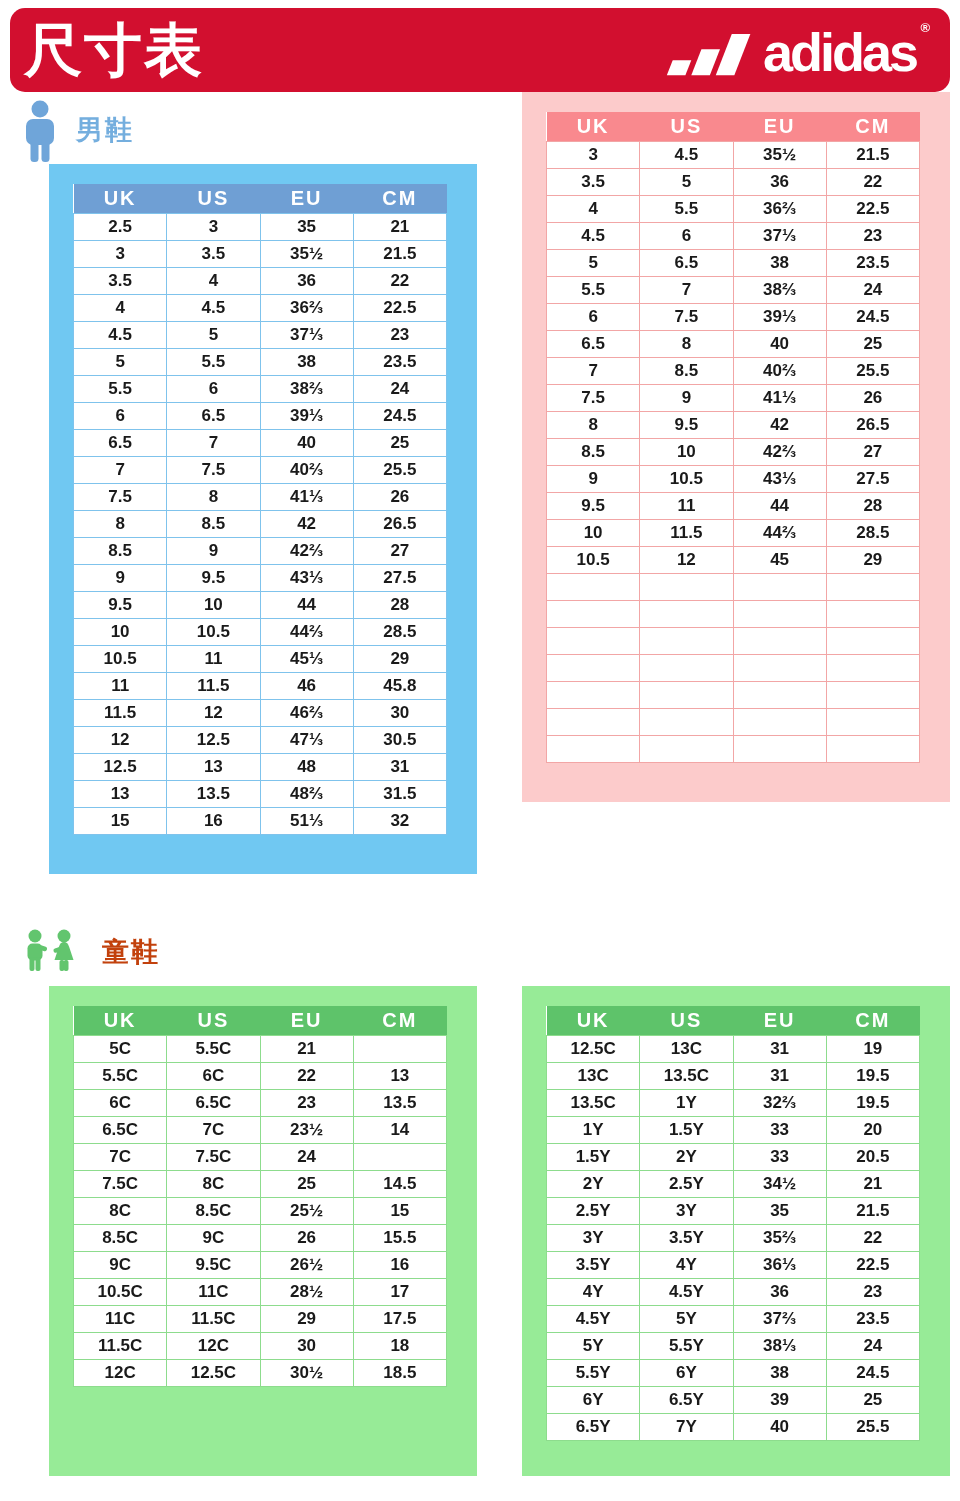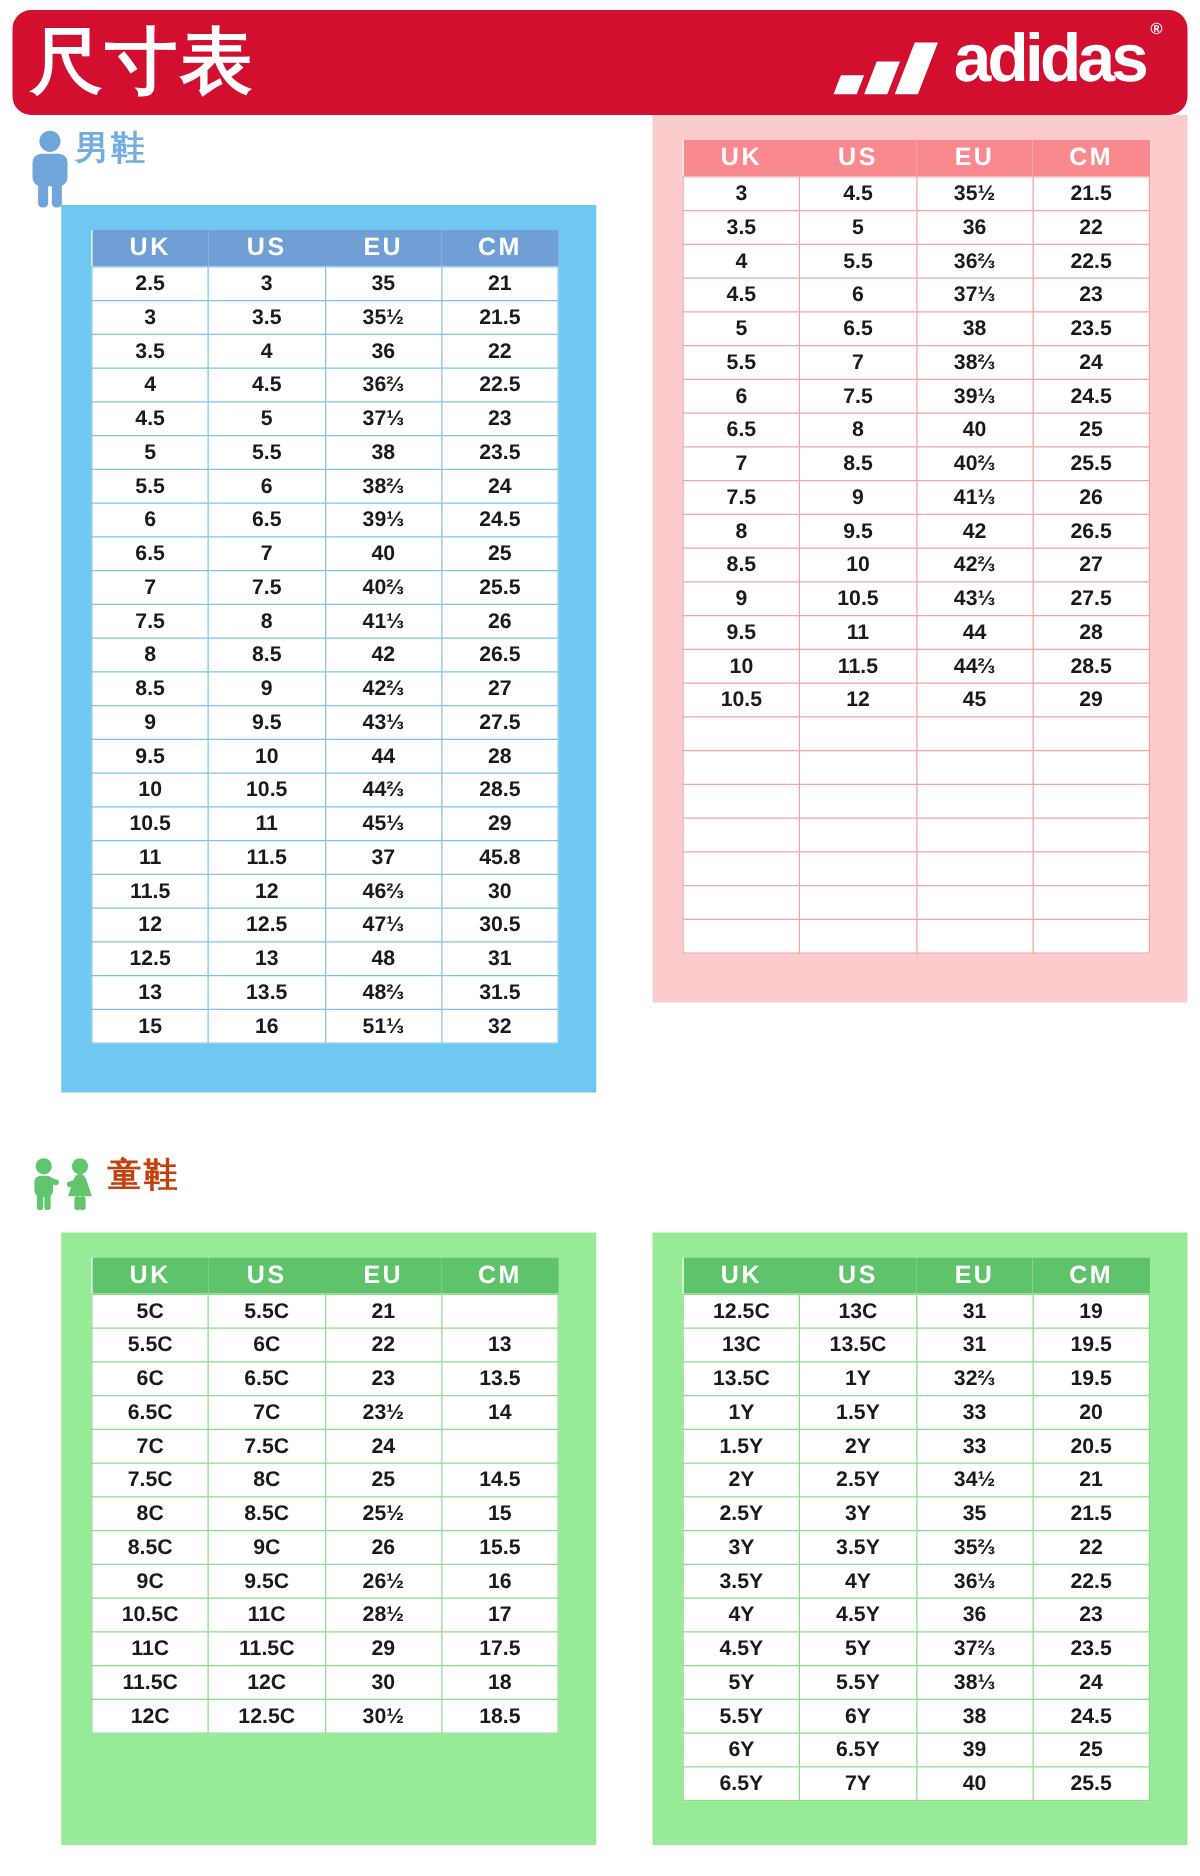--- a/index.html
+++ b/index.html
@@ -14,36 +14,36 @@
   
   .banner {
     margin:8px 10px 0 10px; height:84px; background:#d20f2f;
     display:flex; align-items:center; justify-content:space-between;
     padding:0 24px 0 14px;
     border-radius:15px;
   }
   .banner-title {
     color:#fff; font-size:58px; font-weight:900; letter-spacing:2px; line-height:1;
   }
-  .brand { display:flex; gap:10px; }
+  .brand { display:flex; align-items:flex-end; gap:10px; }
   .brand-bars { display:block; }
   .brand-word {
     color:#fff; font-size:54px; font-weight:bold; letter-spacing:-3px; line-height:0.9;
     position:relative; padding-right:10px;
   }
   .brand-reg {
     position:absolute; top:-6px; right:-4px; font-size:13px; letter-spacing:0; font-weight:bold;
   }
 
   
   .content { padding:0 10px 0 14px; }
   .row2 { display:flex; gap:10px; }
   .col { flex:1 1 0; min-width:0; }
 
-  .section-head { display:flex; align-items:flex-start; gap:0; padding:12px 0 4px 6px; height:72px; }
+  .section-head { display:flex; align-items:center; gap:16px; padding:12px 0 4px 6px; height:72px; }
   .section-label { font-size:27px; font-weight:bold; letter-spacing:2px; line-height:1.1; padding-bottom:2px; }
   .men-text   { color:#74aede; }
   .women-text { color:#f79ca1; }
   .kids-text  { color:#c2410c; }
 
   .panel { padding:20px 30px 30px 24px;margin-left:35px; }
   .panel.men   { background:#70c8f2; height:710px; }
   .panel.women { background:#fccbcb; height:710px; }
   .panel.kids  { background:#97eb97; height:490px; }
 
@@ -213,21 +213,21 @@
                 </tr>
                 <tr>
                   <td>10.5</td>
                   <td>11</td>
                   <td>45⅓</td>
                   <td>29</td>
                 </tr>
                 <tr>
                   <td>11</td>
                   <td>11.5</td>
-                  <td>37</td>
+                  <td>46</td>
                   <td>45.8</td>
                 </tr>
                 <tr>
                   <td>11.5</td>
                   <td>12</td>
                   <td>46⅔</td>
                   <td>30</td>
                 </tr>
                 <tr>
                   <td>12</td>

